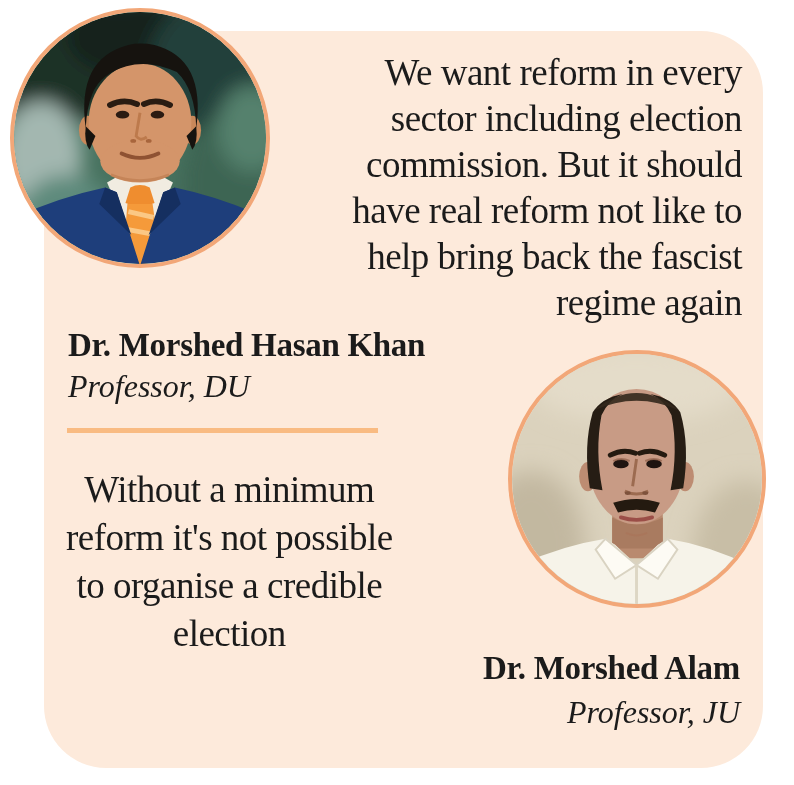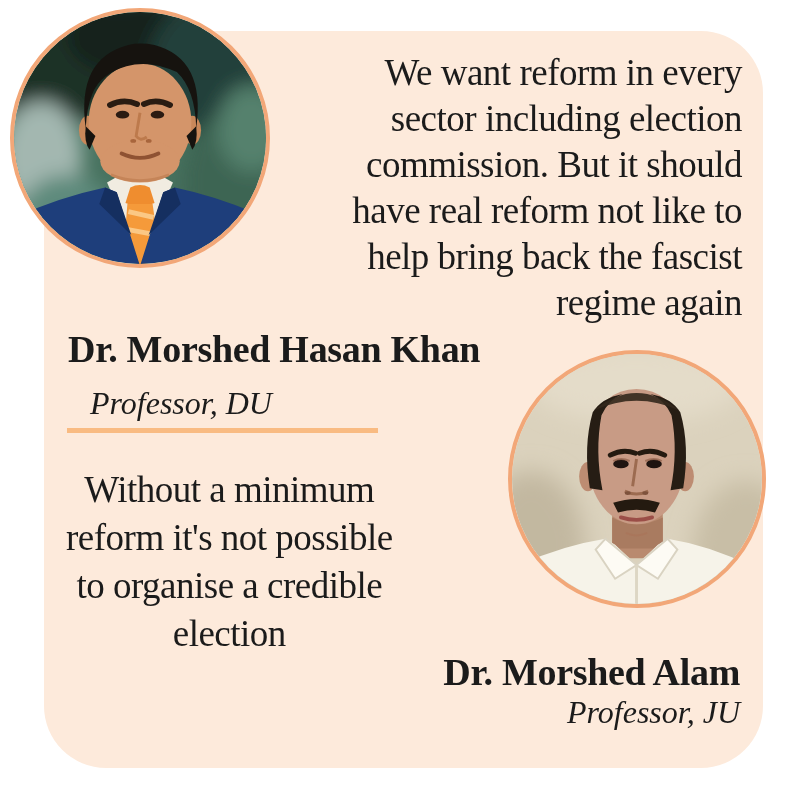--- a/index.html
+++ b/index.html
@@ -42,30 +42,30 @@
     line-height: 46px;
   }
   .quote-2 {
     left: 66px; top: 466px;
     text-align: center;
     line-height: 48px;
   }
   .speaker-name {
     position: absolute;
     font-weight: bold;
-    font-size: 38px;
+    font-size: 33px;
     letter-spacing: -0.3px;
   }
   .speaker-title {
     position: absolute;
     font-style: italic;
     font-size: 32px;
   }
   .name-1  { left: 68px; top: 327px; }
-  .title-1 { left: 68px; top: 385px; margin-left: 22px; }
+  .title-1 { left: 68px; top: 368px; }
   .name-2  { right: 54px; top: 650px; text-align: right; }
   .title-2 { right: 54px; top: 694px; text-align: left; }
   .divider {
     position: absolute;
     left: 67px; top: 428px;
     width: 311px; height: 5px;
     background: #f9bb82;
   }
 </style>
 </head>

